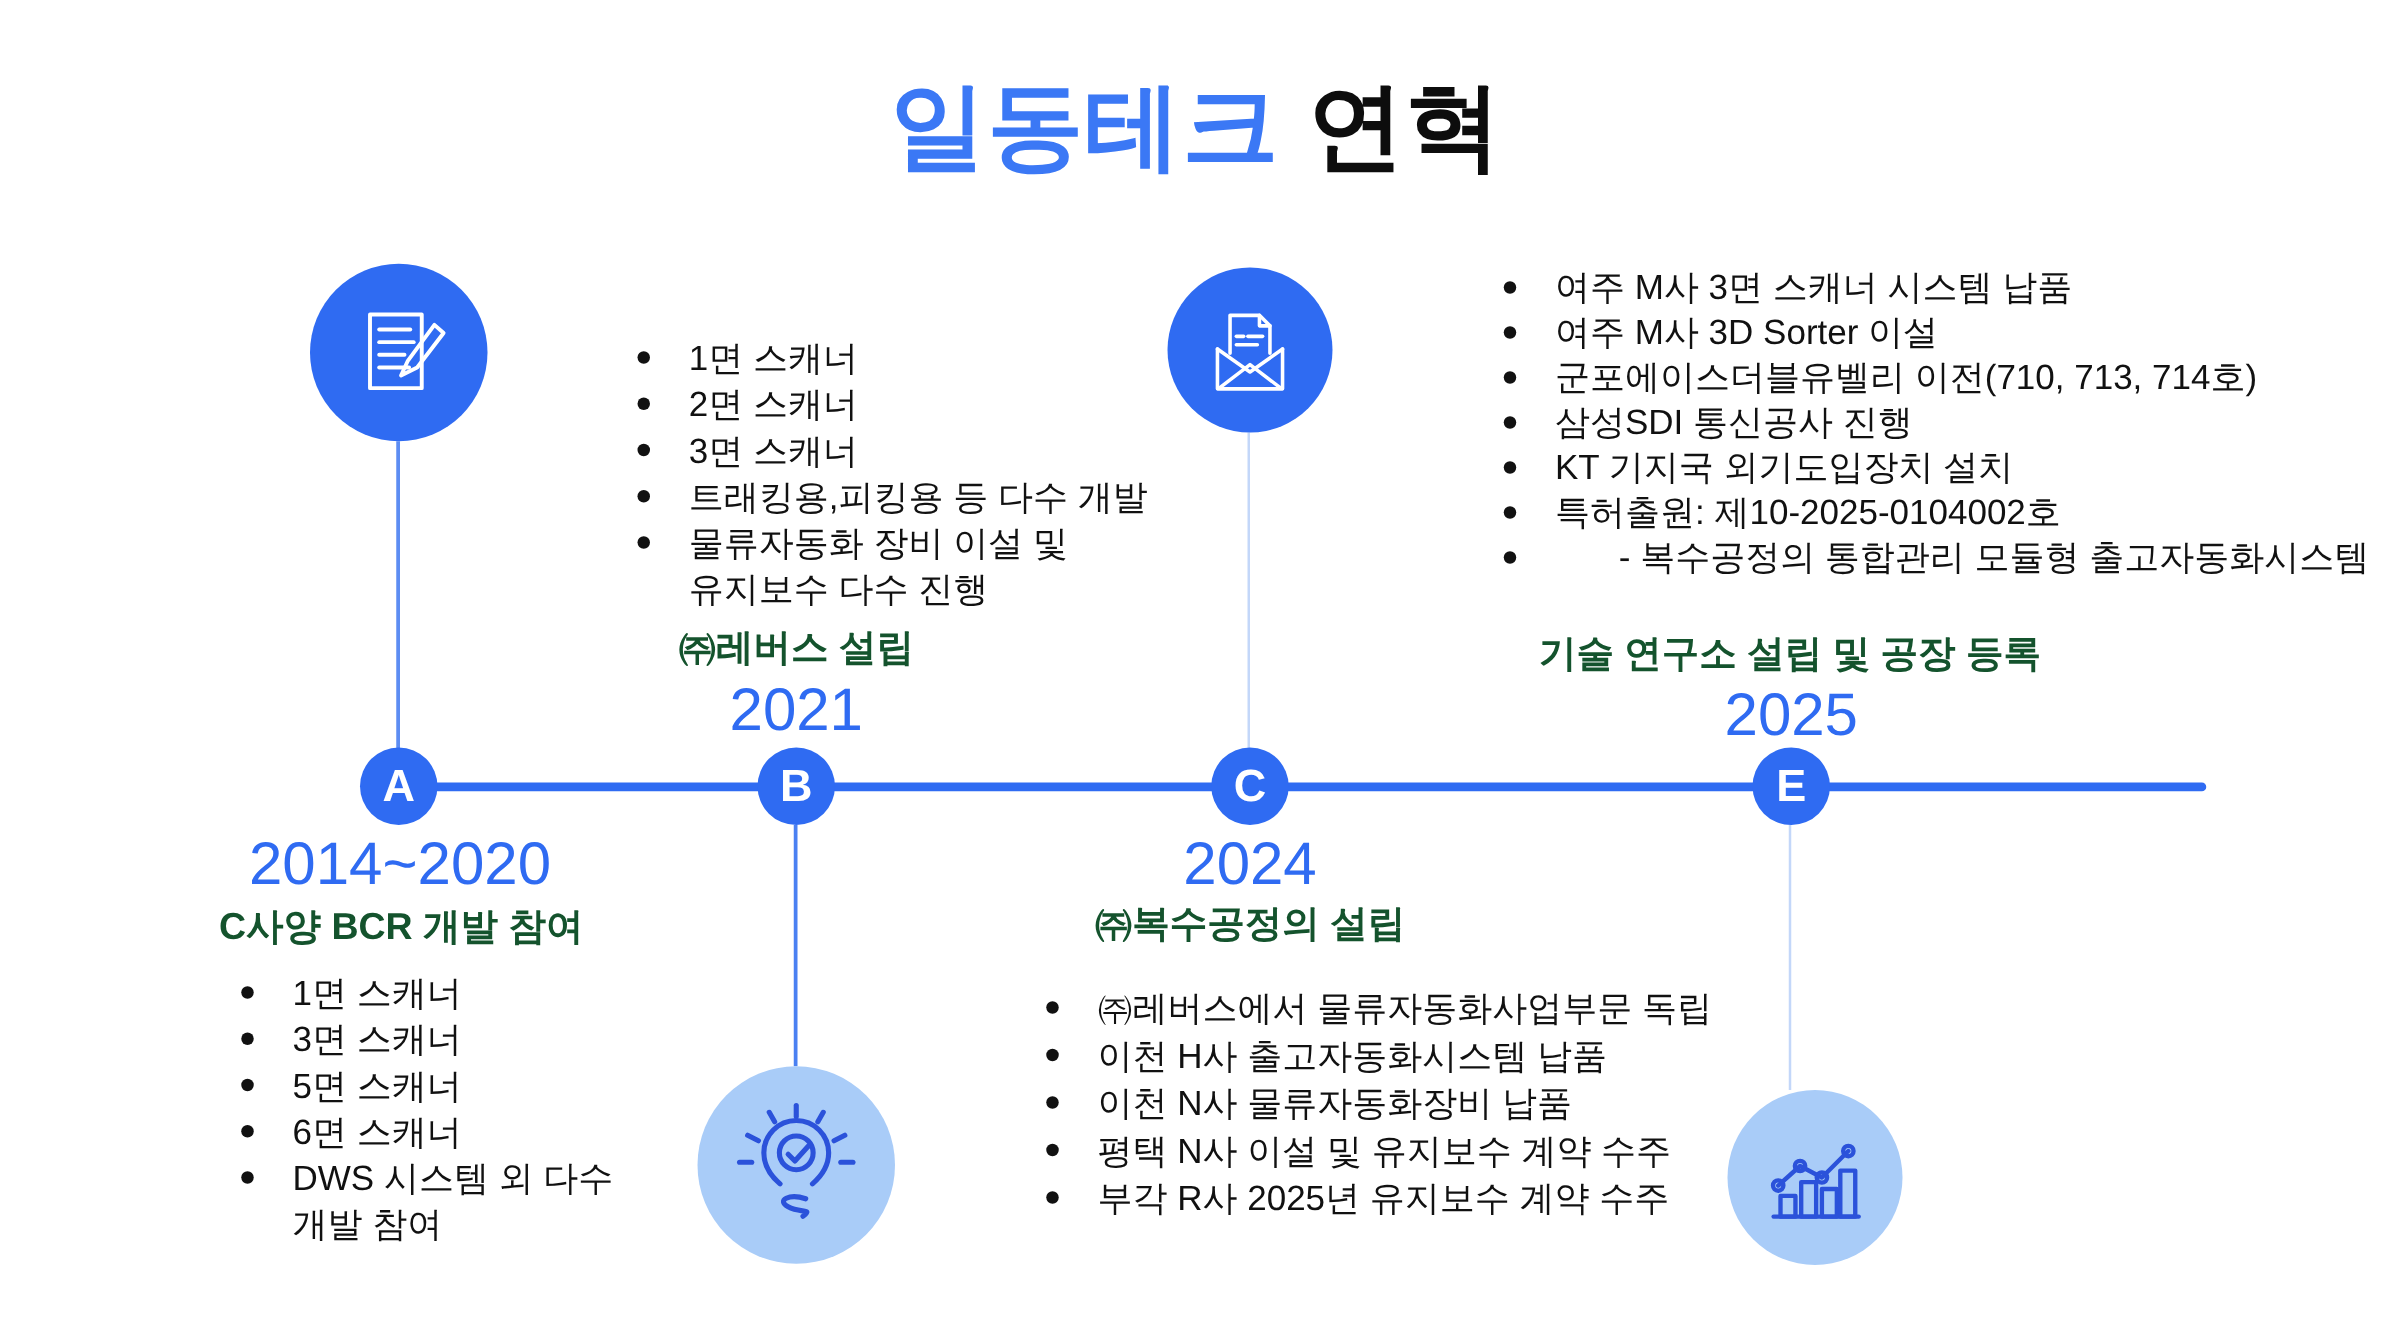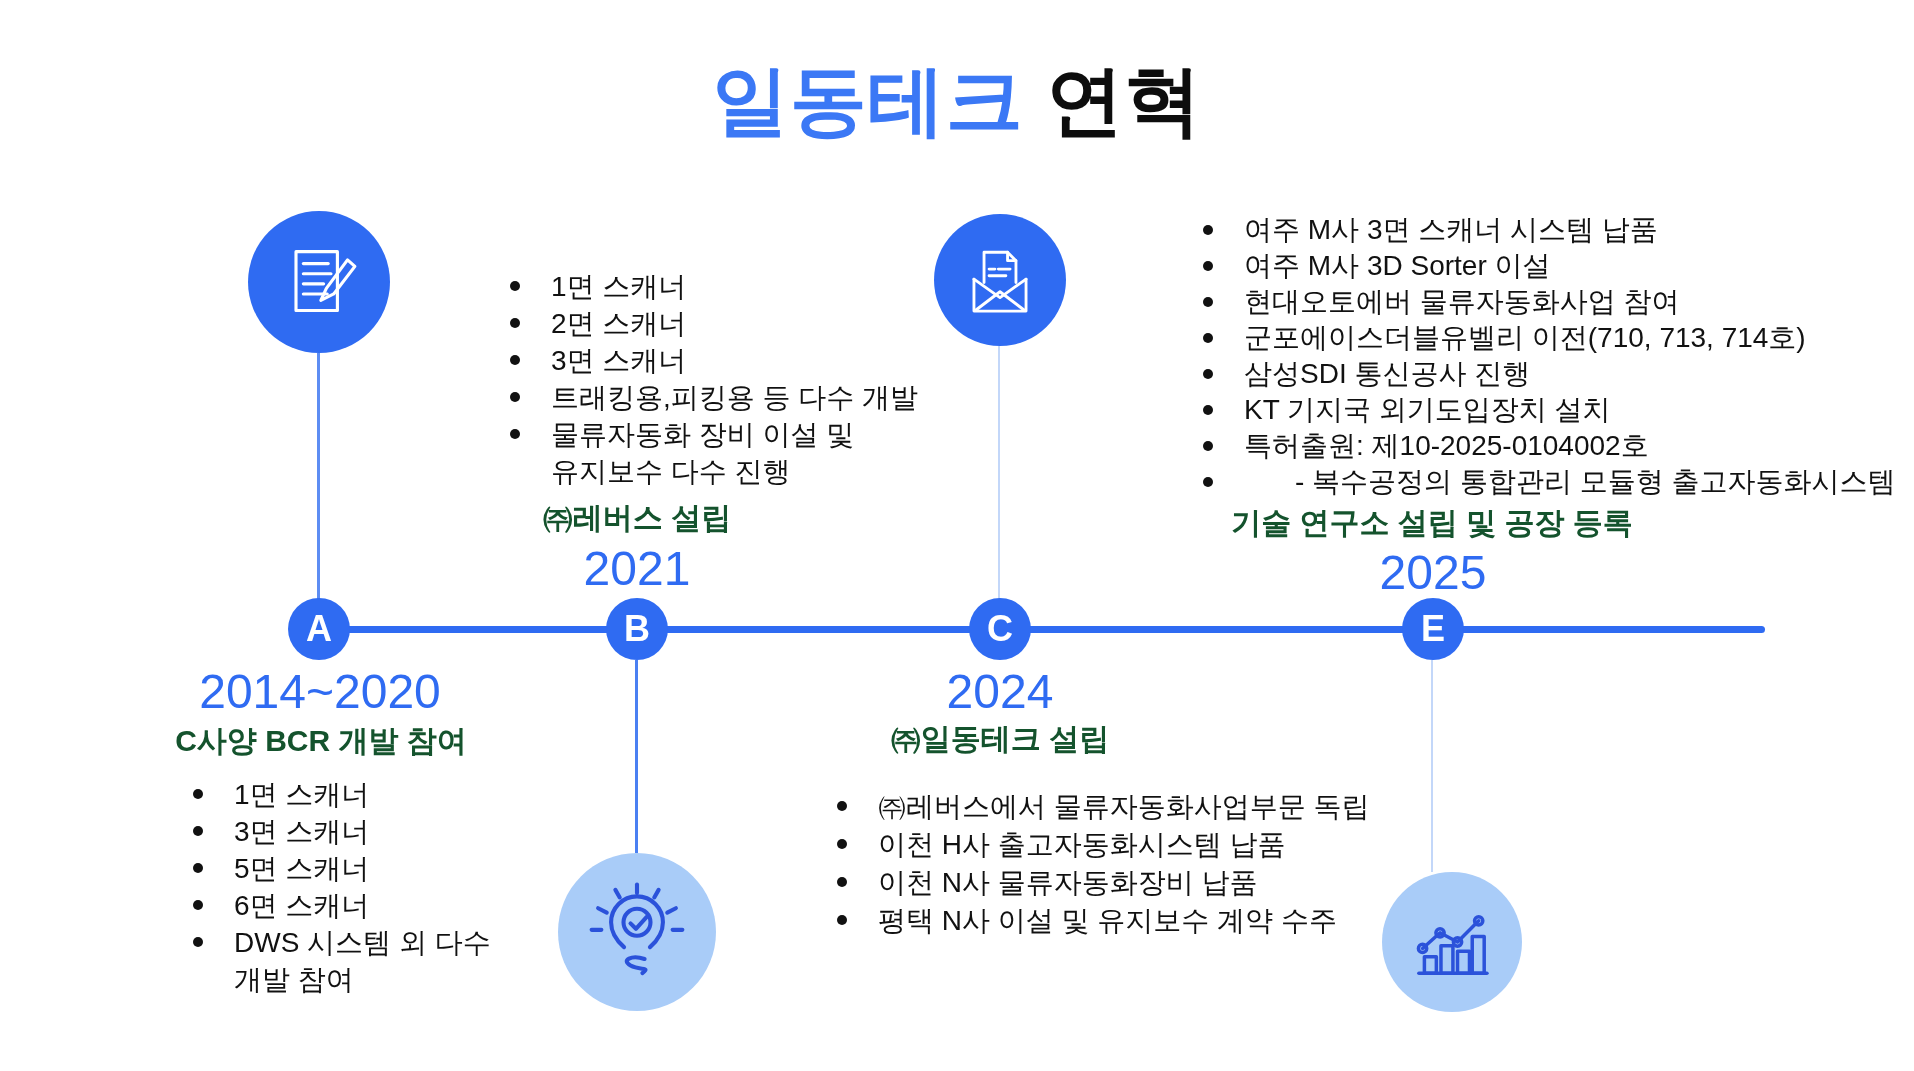--- a/index.html
+++ b/index.html
@@ -158,21 +158,21 @@
       <span>E</span>
     </div>
 
   <div class="year year-a">2014~2020</div>
   <div class="year year-b">2021</div>
   <div class="year year-c">2024</div>
   <div class="year year-e">2025</div>
 
   <div class="heading heading-a">C사양 BCR 개발 참여</div>
   <div class="heading heading-b">㈜레버스 설립</div>
-  <div class="heading heading-c">㈜일동테크 설립</div>
+  <div class="heading heading-c">㈜복수공정의 설립</div>
   <div class="heading heading-e">기술 연구소 설립 및 공장 등록</div>
 
   <div class="list list-a">
       <div class="li-row">
         <span class="dot"></span>
         <span class="li-text">1면 스캐너</span>
       </div>
       <div class="li-row">
         <span class="dot"></span>
         <span class="li-text">3면 스캐너</span>
@@ -230,36 +230,36 @@
         <span class="li-text">이천 H사 출고자동화시스템 납품</span>
       </div>
       <div class="li-row">
         <span class="dot"></span>
         <span class="li-text">이천 N사 물류자동화장비 납품</span>
       </div>
       <div class="li-row">
         <span class="dot"></span>
         <span class="li-text">평택 N사 이설 및 유지보수 계약 수주</span>
       </div>
+      <div class="li-row">
+        <span class="dot"></span>
+        <span class="li-text">부각 R사 2025년 유지보수 계약 수주</span>
+      </div>
     </div>
   <div class="list list-e">
       <div class="li-row">
         <span class="dot"></span>
         <span class="li-text">여주 M사 3면 스캐너 시스템 납품</span>
       </div>
       <div class="li-row">
         <span class="dot"></span>
         <span class="li-text">여주 M사 3D Sorter 이설</span>
       </div>
       <div class="li-row">
         <span class="dot"></span>
-        <span class="li-text">현대오토에버 물류자동화사업 참여</span>
-      </div>
-      <div class="li-row">
-        <span class="dot"></span>
         <span class="li-text">군포에이스더블유벨리 이전(710, 713, 714호)</span>
       </div>
       <div class="li-row">
         <span class="dot"></span>
         <span class="li-text">삼성SDI 통신공사 진행</span>
       </div>
       <div class="li-row">
         <span class="dot"></span>
         <span class="li-text">KT 기지국 외기도입장치 설치</span>
       </div>

